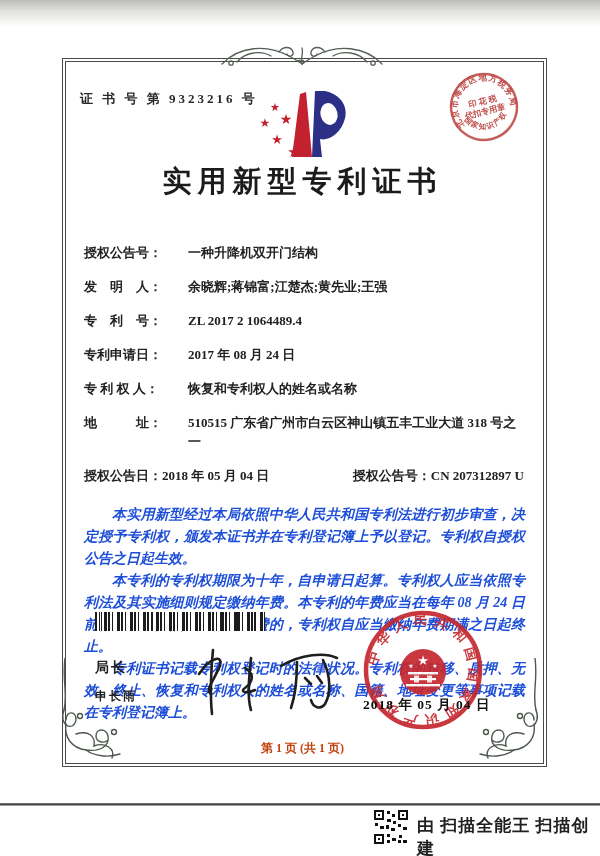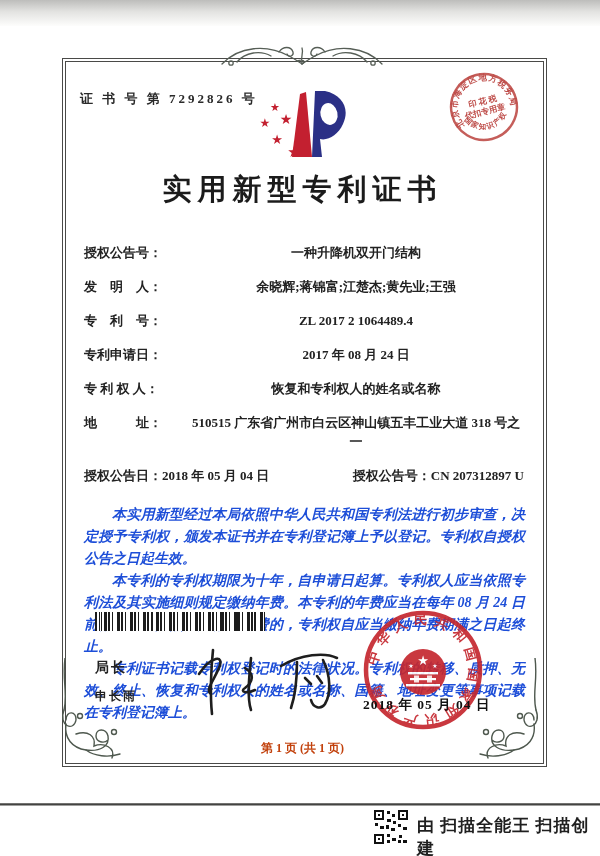--- a/index.html
+++ b/index.html
@@ -5,27 +5,27 @@
   html,body{margin:0;padding:0;}
   body{width:600px;height:856px;background:#ffffff;position:relative;overflow:hidden;
        font-family:"Liberation Serif","DejaVu Serif",serif;color:#222;}
   .abs{position:absolute;}
   
   .scan-band{top:0;left:0;width:600px;height:26px;
     background:linear-gradient(#bdbdbb 0%,#e3e3e1 45%,#fdfdfc 100%);}
   
   .frame{left:62px;top:58px;width:477px;height:701px;border:4px double #4a4a48;}
   .cert-no{left:80px;top:90px;font-size:13px;font-weight:700;letter-spacing:3px;color:#2a2a2a;}
-  .title{left:62px;top:170px;width:481px;text-align:center;font-size:29px;font-weight:700;
+  .title{left:62px;top:162px;width:481px;text-align:center;font-size:29px;font-weight:700;
          letter-spacing:6px;color:#1b1b1b;}
   
   .fields{left:84px;top:243px;width:440px;}
   .frow{display:flex;font-size:13px;font-weight:700;line-height:19px;margin-bottom:15px;color:#222;}
   .flabel{flex:0 0 104px;white-space:nowrap;}
-  .fvalue{flex:1;text-align:center;}
+  .fvalue{flex:1;}
   .frow.grant{justify-content:space-between;}
   .grant-item{white-space:nowrap;}
   
   .paras{left:84px;top:504px;width:441px;font-size:14px;line-height:22px;text-align:justify;
          font-style:italic;font-weight:600;color:#1d4ed8;}
   .paras p{margin:0;text-indent:2em;}
   
   .barcode{left:95px;top:612px;width:170px;height:19px;
     background:
       repeating-linear-gradient(90deg,#1c1c1c 0 2px,transparent 2px 4px,#1c1c1c 4px 5px,transparent 5px 9px,#1c1c1c 9px 12px,transparent 12px 13px),
@@ -61,21 +61,21 @@
     <path d="M5,24 C22,6 50,4 72,16 C78,19 82,22 85,24"></path>
     <path d="M165,24 C148,6 120,4 98,16 C92,19 88,22 85,24"></path>
     <path d="M20,22 C28,12 44,10 54,16 M116,16 C126,10 142,12 150,22"></path>
     <path d="M62,12 C66,6 74,6 76,12 C77,16 72,18 70,14 M108,12 C104,6 96,6 94,12 C93,16 98,18 100,14"></path>
     <path d="M85,24 C83,17 87,13 85,8 M80,21 C85,19 90,21 85,24"></path>
     <circle cx="14" cy="23" r="2.2"></circle>
       <circle cx="156" cy="23" r="2.2"></circle>
   </g>
 </svg>
 
-<div class="abs cert-no">证 书 号 第 7292826 号</div>
+<div class="abs cert-no">证 书 号 第 9323216 号</div>
 
 <svg class="abs tax-stamp" width="72" height="72" viewBox="0 0 70 70">
   <circle cx="35" cy="35" r="32" fill="none" stroke="#b5332f" stroke-width="2.4" opacity=".9"></circle>
   <defs>
     <path id="taxTop" d="M12.5,48 A26,26 0 1 1 57.5,48"></path>
     <path id="taxBottom" d="M13.3,42.5 A24,24 0 0 0 56.7,42.5"></path>
   </defs>
   <text font-size="8.2" fill="#b5332f" letter-spacing="1" font-weight="bold">
     <textPath href="#taxTop">北京市海淀区地方税务局</textPath>
   </text>

